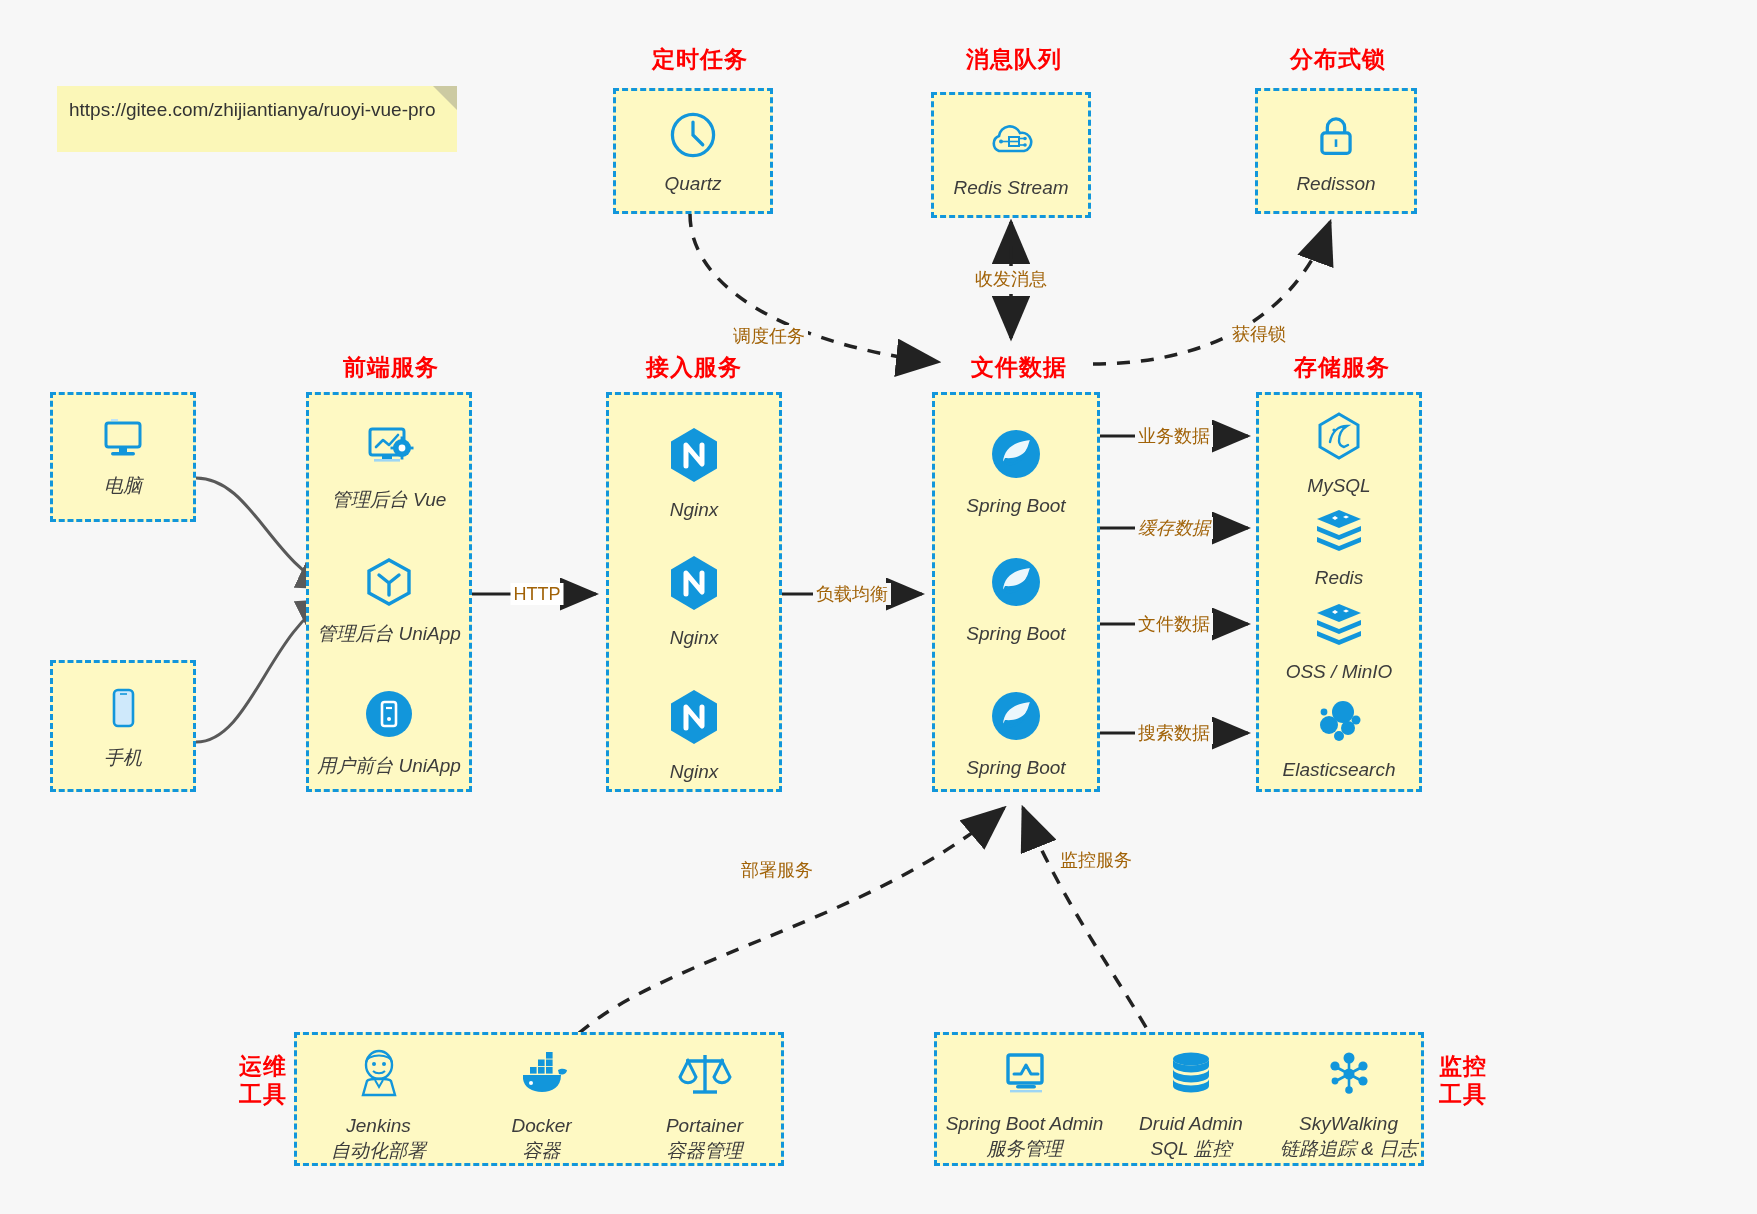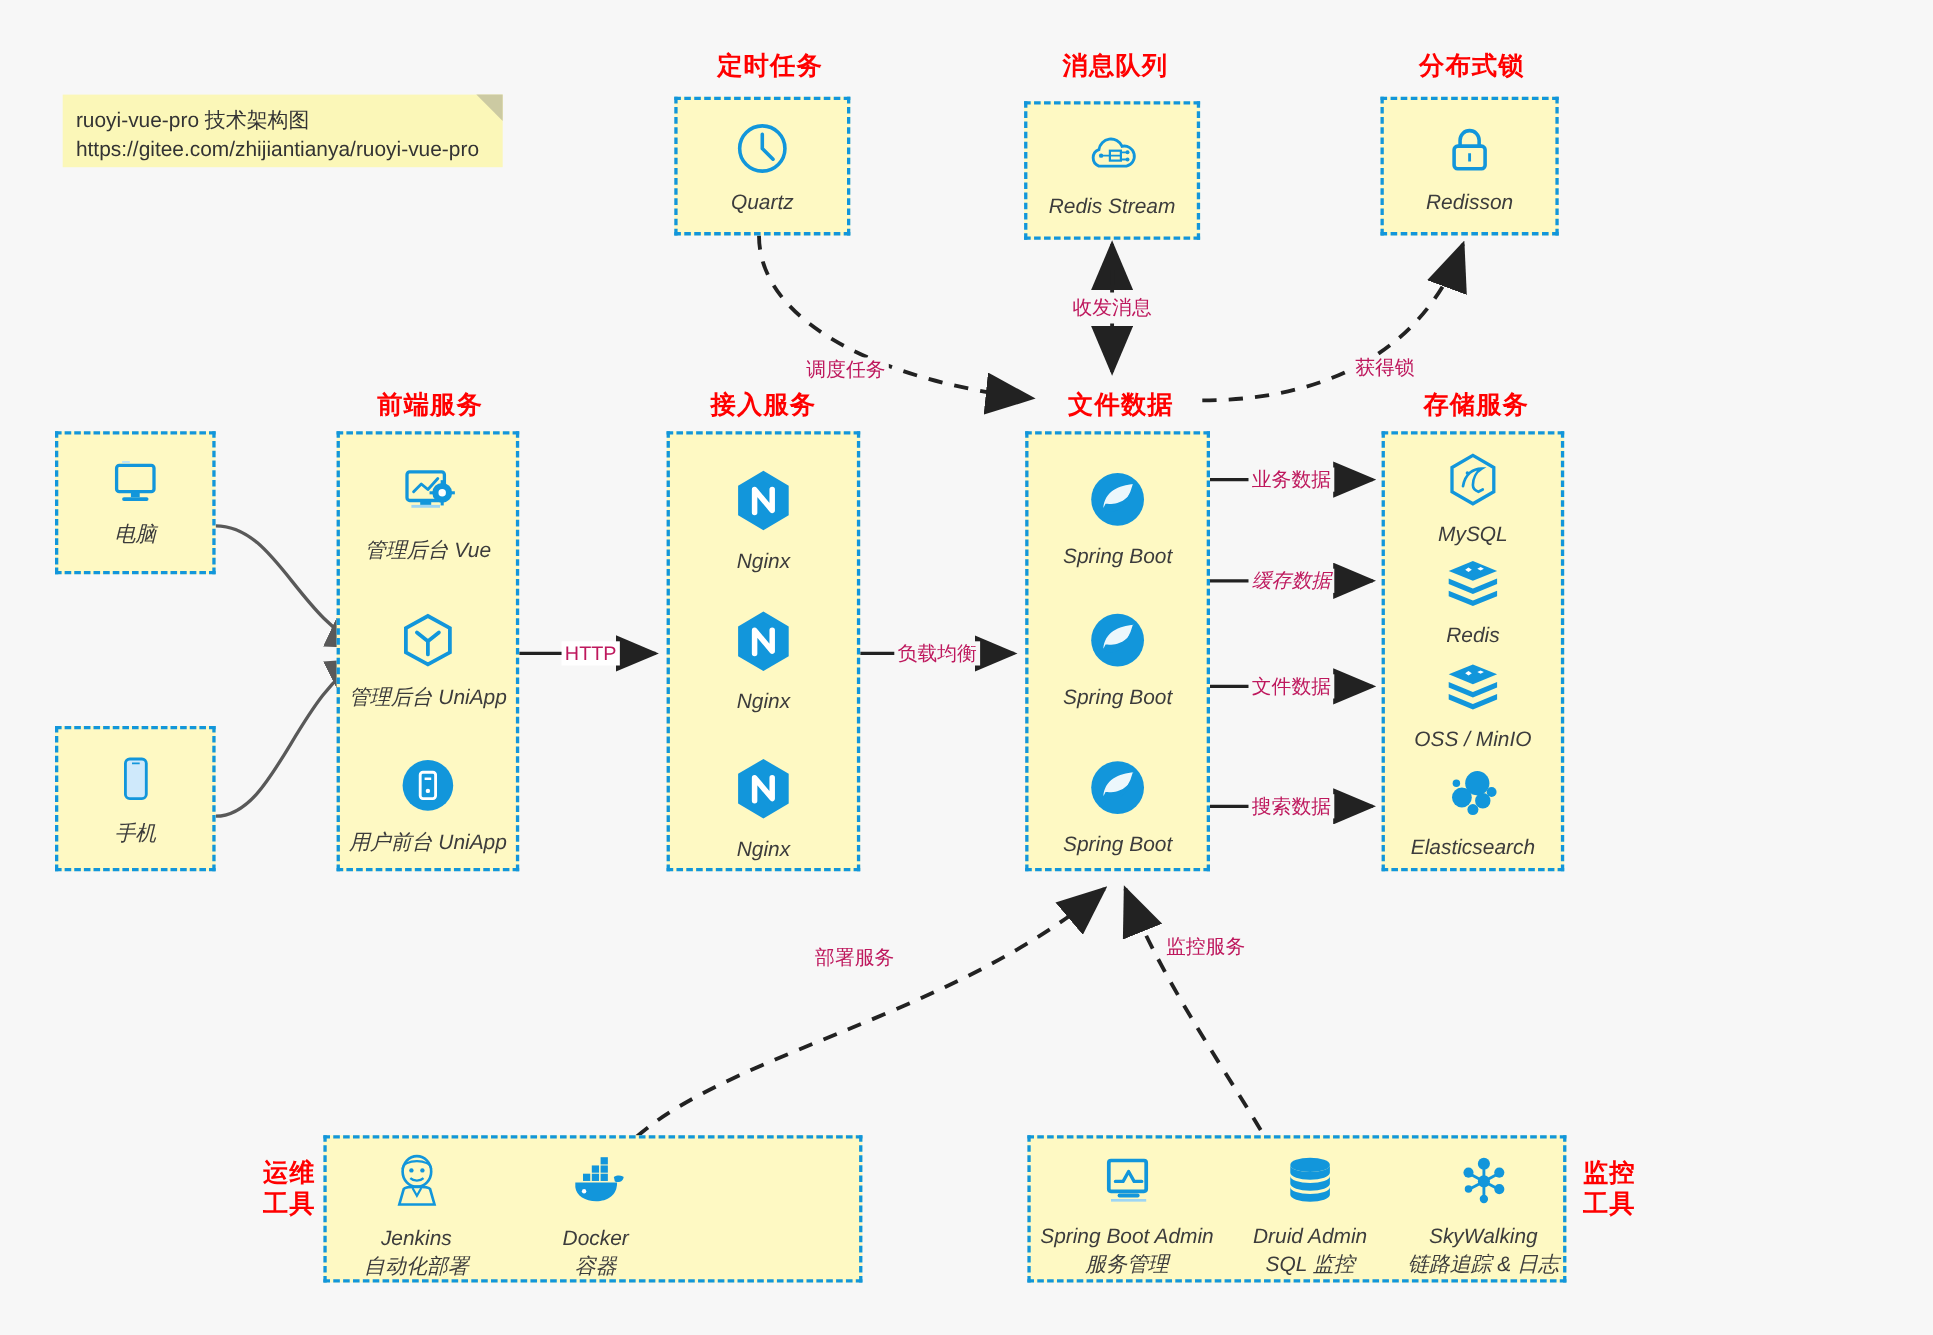--- a/index.html
+++ b/index.html
@@ -76,37 +76,36 @@
     position: absolute; right: 0; top: 0;
     width: 0; height: 0;
     border-top: 24px solid #cccaa2;
     border-left: 24px solid transparent;
   }
 
   
   .elabel {
     position: absolute;
     font-size: 18px;
-    color: #be185d;
+    color: #a16207;
     background: #f7f7f7;
     padding: 0 3px;
     white-space: nowrap;
     line-height: 22px;
     transform: translate(-50%, -50%);
   }
   .elabel.onwhite { background: #fff; }
 </style>
 </head>
 <body>
 
 <div id="canvas">
 
   <div id="note">
     <div class="fold"></div>
-    <div>ruoyi-vue-pro 技术架构图</div>
     <div>https://gitee.com/zhijiantianya/ruoyi-vue-pro</div>
   </div>
 
   <svg id="wires" viewBox="0 0 1757 1214">
     <defs>
       <marker id="ar" markerWidth="11" markerHeight="9" refX="10" refY="4.5" orient="auto">
         <path d="M0,0 L11,4.5 L0,9 z" fill="#222"></path>
       </marker>
       <marker id="ar2" markerWidth="13" markerHeight="11" refX="12" refY="5.5" orient="auto">
         <path d="M0,0 L13,5.5 L0,11 z" fill="#222"></path>
@@ -415,20 +414,33 @@
             <rect x="32" y="12.5" width="6.6" height="6.6"></rect>
               <rect x="32" y="5" width="6.6" height="6.6"></rect>
           </g>
           <path d="M9 28 H47 C47 40 38 45 28 45 C18 45 10 40 9 32 Z" fill="#1296db"></path>
           <path d="M44 23 C 49 20 53 23 53 23 C 52 28 48 28 45 27" fill="#1296db"></path>
           <circle cx="17" cy="36" r="2" fill="#fff"></circle>
         </svg>
       </span>
       <span class="cap">Docker</span>
       <span class="cap two" style="margin-top:0">容器</span>
+    </div>
+    <div class="node" style="top:12px; left:326px; width:163px;">
+      <span class="icon">
+        <svg width="56" height="56" viewBox="0 0 56 56">
+          <line x1="28" y1="8" x2="28" y2="44" stroke="#1296db" stroke-width="3.4"></line>
+          <line x1="9" y1="14" x2="47" y2="14" stroke="#1296db" stroke-width="3.4"></line>
+          <line x1="16" y1="45" x2="40" y2="45" stroke="#1296db" stroke-width="3.4"></line>
+          <path d="M3 30 L11 14 L19 30 A8.5 8.5 0 0 1 3 30 Z" fill="none" stroke="#1296db" stroke-width="3"></path>
+          <path d="M37 30 L45 14 L53 30 A8.5 8.5 0 0 1 37 30 Z" fill="none" stroke="#1296db" stroke-width="3"></path>
+        </svg>
+      </span>
+      <span class="cap">Portainer</span>
+      <span class="cap two" style="margin-top:0">容器管理</span>
     </div>
   </div>
 
   <div class="group-box" style="left:934px; top:1032px; width:490px; height:134px;">
     <div class="node" style="top:12px; left:0; width:175px;">
       <span class="icon">
         <svg width="54" height="54" viewBox="0 0 54 54">
           <rect x="10" y="8" width="34" height="28" rx="2" fill="none" stroke="#1296db" stroke-width="3.4"></rect>
           <path d="M16 27 L23 27 L28 18 L33 27 L40 27" fill="none" stroke="#1296db" stroke-width="3" stroke-linecap="round" stroke-linejoin="round"></path>
           <rect x="18" y="38" width="20" height="3.6" rx="1.8" fill="#1296db"></rect>

